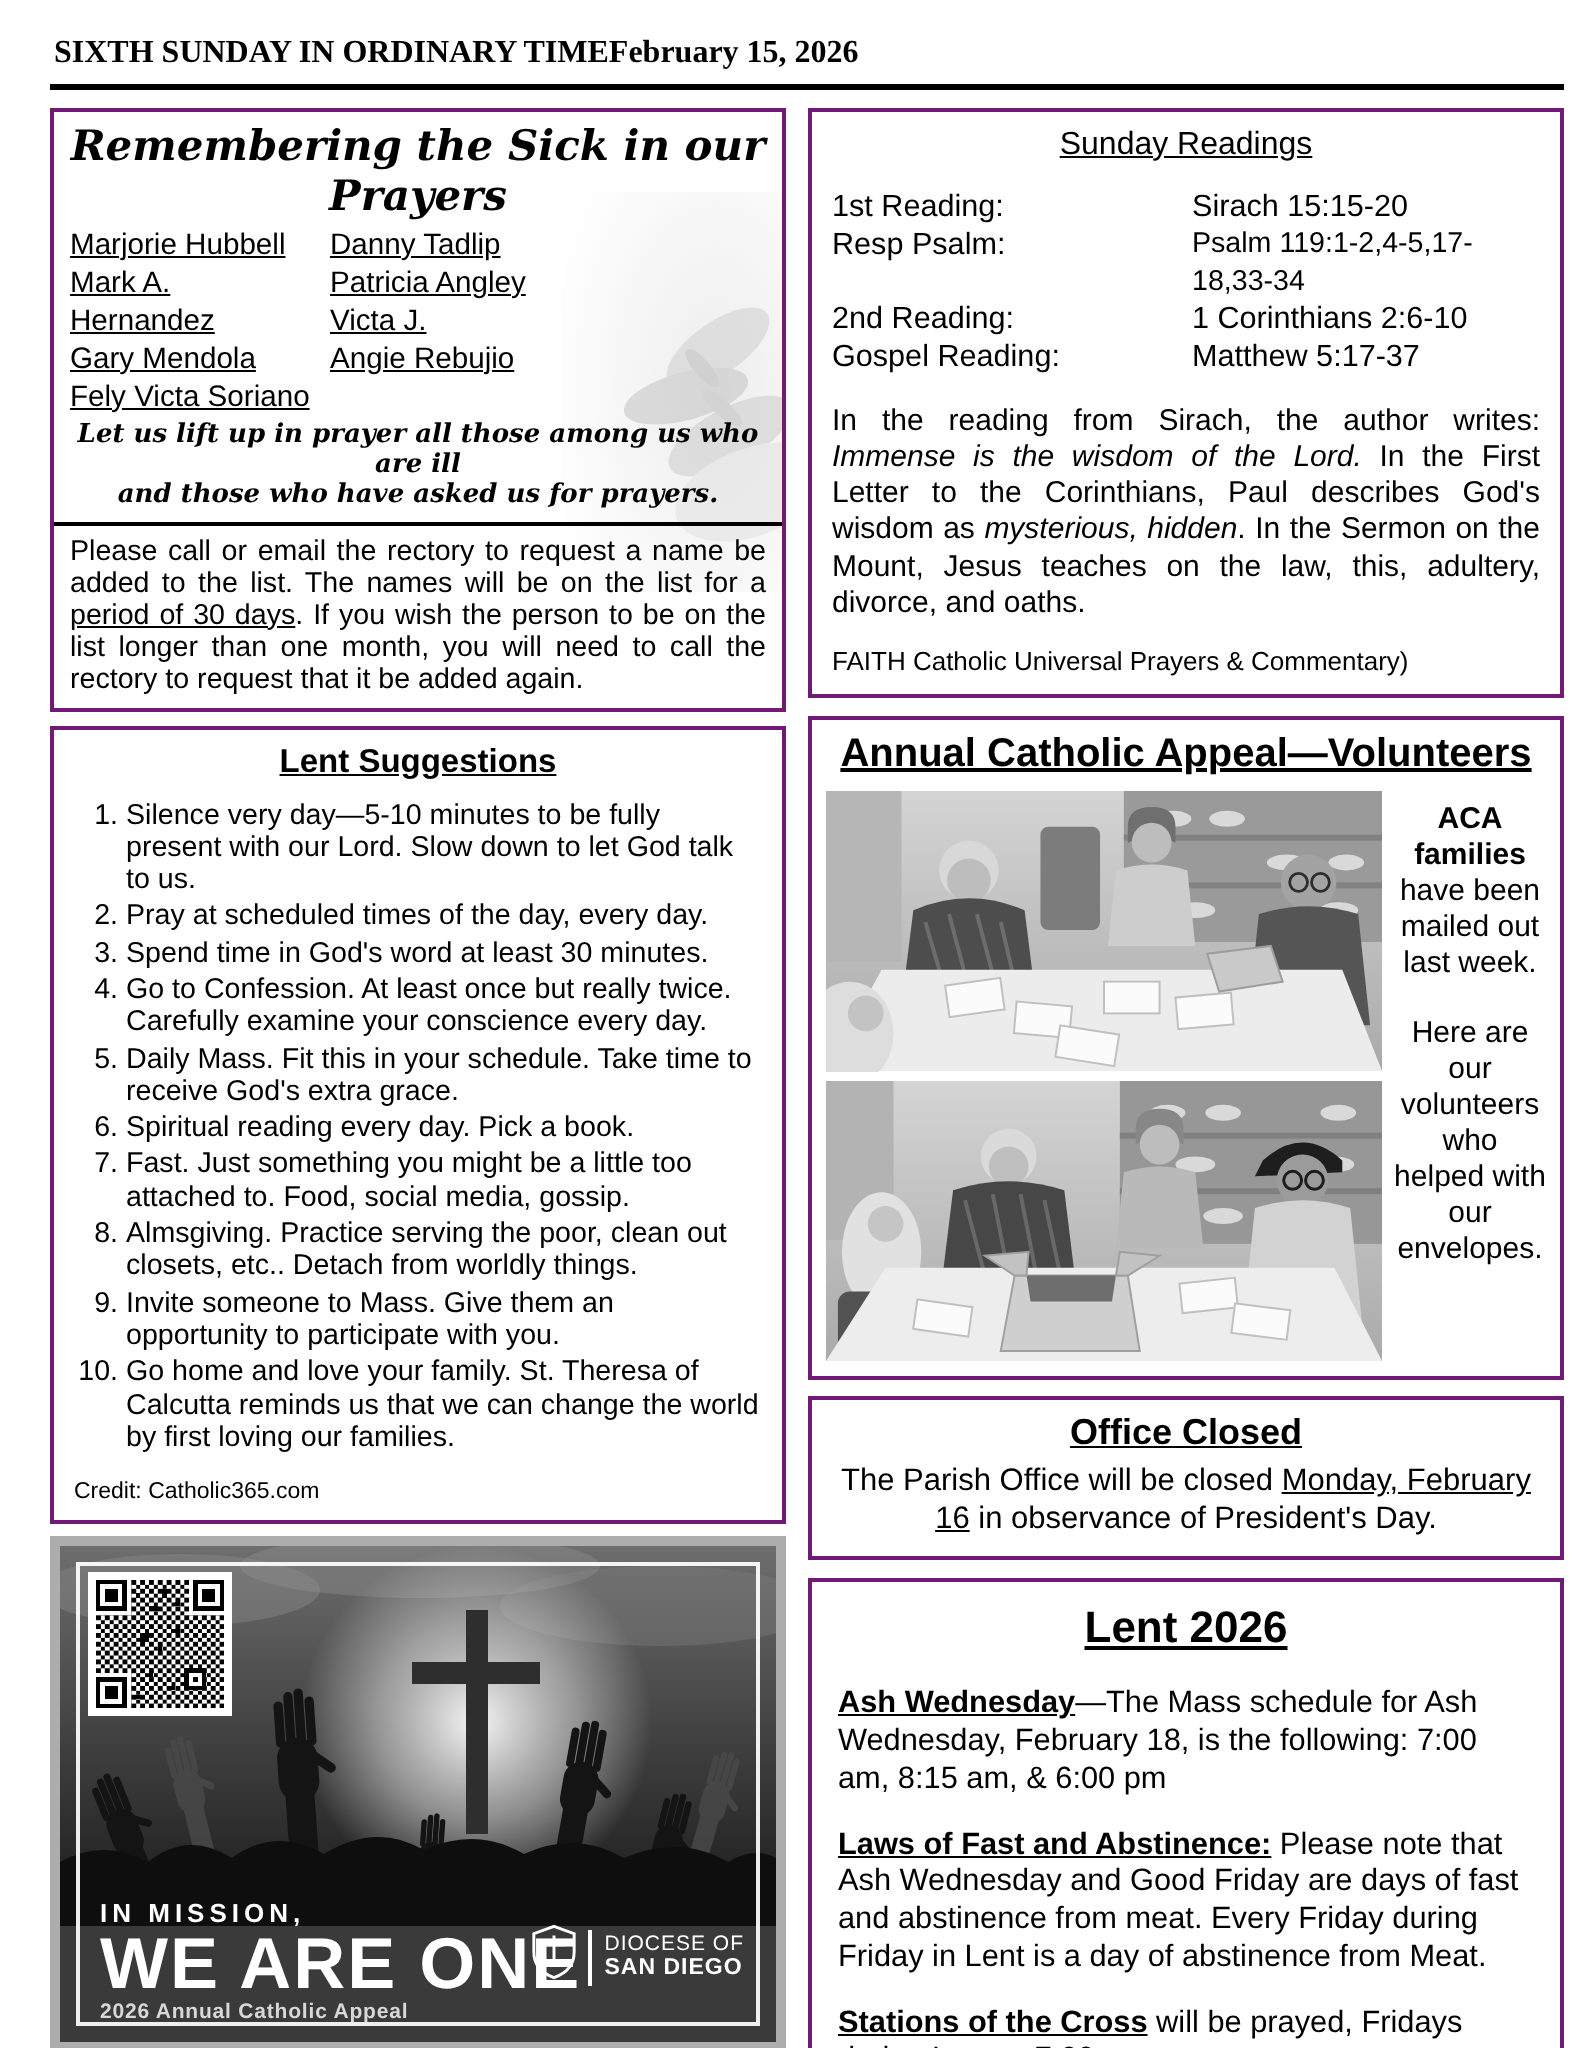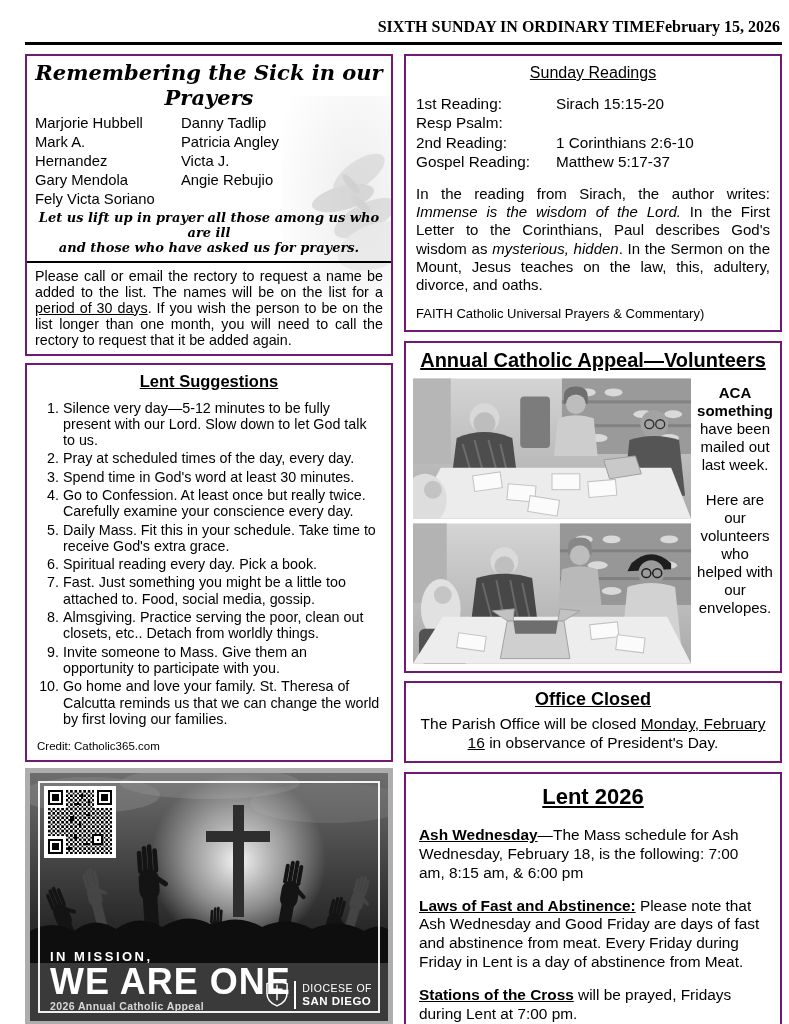--- a/index.html
+++ b/index.html
@@ -1,36 +1,36 @@
 <!DOCTYPE html>
 <html><head>
 <meta charset="utf-8">
 <style>
   * { box-sizing: border-box; margin: 0; padding: 0; }
   body { background: #ffffff; font-family: "Liberation Sans", sans-serif; color: #000; }
   .page { position: relative; width: 789px; height: 1024px; background: #fff; overflow: hidden; }
 
   
-  .masthead { display: flex; justify-content: flex-end; align-items: flex-end;
+  .masthead { display: flex; justify-content: flex-start; align-items: flex-end;
     margin: 0 7px 0 25px; padding: 18px 2px 6px 2px; border-bottom: 3px solid #000;
     font-family: "Liberation Serif", serif; font-weight: bold; font-size: 16px; }
 
   .columns { display: flex; gap: 11px; margin: 9px 7px 0 25px; }
   .col-left  { width: 368px; }
   .col-right { width: 378px; }
   .box { border: 2px solid #701a75; background: #fff; }
 
   
   .sick-box { position: relative; padding: 4px 8px 6px; margin-bottom: 7px; overflow: hidden; }
   .hands-art { position: absolute; right: 0; top: 40px; width: 110px; height: 200px; z-index: 0; }
   .sick-content { position: relative; z-index: 1; }
   .script-title { font-family: "DejaVu Serif", serif; font-style: italic; font-weight: bold;
     font-size: 21px; text-align: center; margin-bottom: 4px; }
-  .names-grid { display: grid; grid-template-columns: 126px 118px 1fr; column-gap: 20px;
-    font-size: 14.8px; line-height: 1.28; }
+  .names-grid { display: grid; grid-template-columns: 126px 118px 1fr; column-gap: 4px;
+    font-size: 14.8px; line-height: 1.28; text-decoration: underline; }
   .prayer-line { font-family: "DejaVu Serif", serif; font-style: italic; font-weight: bold;
     font-size: 13px; text-align: center; line-height: 1.15; margin-top: 2px; }
   .sick-divider { border: none; border-top: 2px solid #000; margin: 5px -8px 5px; position: relative; z-index: 1; }
   .notice { font-size: 14.3px; line-height: 1.12; text-align: justify; position: relative; z-index: 1; }
   .u { text-decoration: underline; }
 
   
   .lent-sugg { padding: 7px 10px 8px; margin-bottom: 6px; }
   .box-title { font-size: 16.5px; font-weight: bold; text-decoration: underline; text-align: center; }
   .lent-sugg ol { margin: 9px 0 0 0; padding-left: 26px; font-size: 14.3px; line-height: 1.14; }
@@ -40,33 +40,33 @@
   
   .aca-image { position: relative; width: 368px; height: 258px; border: 5px solid #adadad;
     margin-bottom: 4px; overflow: hidden; background: #3a3a3a; }
   .aca-scene { position: absolute; inset: 0; }
   .aca-frame { position: absolute; inset: 8px; border: 2px solid rgba(255,255,255,0.92); pointer-events: none; }
   .qr { position: absolute; top: 13px; left: 14px; width: 72px; height: 72px; background: #fff; padding: 4px; }
   .aca-caption { position: absolute; left: 20px; bottom: 9px; color: #fff; line-height: 1.05; }
   .aca-caption .l1 { font-size: 13px; font-weight: bold; letter-spacing: 2.5px; }
   .aca-caption .l2 { font-size: 36px; font-weight: bold; letter-spacing: 1px; }
   .aca-caption .l3 { font-size: 10.5px; font-weight: bold; color: #d8d8d8; letter-spacing: 0.4px; }
-  .aca-logo { position: absolute; right: 16px; bottom: 10px; display: flex; align-items: center; gap: 6px; color: #fff; }
+  .aca-logo { position: absolute; right: 16px; bottom: 26px; display: flex; align-items: center; gap: 6px; color: #fff; }
   .aca-logo .bar { width: 2px; height: 28px; background: #fff; }
   .aca-logo .txt { font-size: 10.5px; line-height: 1.1; letter-spacing: 0.5px; }
   .aca-logo .txt .b { font-weight: bold; font-size: 11.5px; }
 
   
   .dyk-box { border: 4px solid #000; padding: 8px 12px 12px; text-align: center; }
   .dyk-box h2 { font-size: 23px; font-weight: bold; letter-spacing: 0.5px; margin: 2px 0 6px; }
 
   
   .readings-box { padding: 8px 10px 9px; margin-bottom: 9px; }
   .r-title { font-size: 16px; font-weight: normal; text-decoration: underline; text-align: center; margin-bottom: 12px; }
-  .reading-row { display: flex; font-size: 15.3px; line-height: 1.27; }
+  .reading-row { display: flex; font-size: 15.3px; line-height: 1.27; gap: 40px; }
   .reading-row .lbl { width: 140px; flex: none; }
   .reading-row.psalm .val { font-size: 14.3px; }
   .reading-para { font-size: 15px; line-height: 1.22; text-align: justify; margin-top: 13px; }
   .it { font-style: italic; }
   .faith-credit { font-size: 13px; margin-top: 12px; }
 
   
   .vol-box { padding: 6px 7px 7px; margin-bottom: 8px; }
   .vol-title { font-size: 20px; font-weight: bold; text-decoration: underline; text-align: center; margin-bottom: 6px; }
   .vol-content { display: flex; gap: 6px; }
@@ -142,21 +142,21 @@
             <span>and those who have asked us for prayers.</span>
           </p>
         </div>
         <hr class="sick-divider">
         <p class="notice"><span>Please call or email the rectory to request a name be added to the list. The names will be on the list for a </span><span class="u">period of 30 days</span><span>. If you wish the person to be on the list longer than one month, you will need to call the rectory to request that it be added again.</span></p>
       </section>
 
       <section class="box lent-sugg">
         <h2 class="box-title">Lent Suggestions</h2>
         <ol>
-          <li>Silence very day—5-12 minutes to be fully present with our Lord. Slow down to let God talk to us.</li>
+          <li>Silence very day—5-10 minutes to be fully present with our Lord. Slow down to let God talk to us.</li>
           <li>Pray at scheduled times of the day, every day.</li>
           <li>Spend time in God's word at least 30 minutes.</li>
           <li>Go to Confession.  At least once but really twice. Carefully examine your conscience every day.</li>
           <li>Daily Mass.  Fit this in your schedule.  Take time to receive God's extra grace.</li>
           <li>Spiritual reading every day.  Pick a book.</li>
           <li>Fast.  Just something you might be a little too attached to.  Food, social media, gossip.</li>
           <li>Almsgiving.  Practice serving the poor, clean out closets, etc..  Detach from worldly things.</li>
           <li>Invite someone to Mass.  Give them an opportunity to participate with you.</li>
           <li>Go home and love your family.  St. Theresa of Calcutta reminds us that we can change the world by first loving our families.</li>
         </ol>
@@ -278,20 +278,21 @@
     <div class="col-right">
 
       <section class="box readings-box">
         <h2 class="r-title">Sunday Readings</h2>
         <div class="reading-row">
           <span class="lbl">1st Reading:</span>
           <span class="val">Sirach 15:15-20</span>
         </div>
         <div class="reading-row psalm">
           <span class="lbl">Resp Psalm:</span>
+          <span class="val">Psalm 119:1-2,4-5,17-18,33-34</span>
         </div>
         <div class="reading-row">
           <span class="lbl">2nd Reading:</span>
           <span class="val">1 Corinthians 2:6-10</span>
         </div>
         <div class="reading-row">
           <span class="lbl">Gospel Reading:</span>
           <span class="val">Matthew 5:17-37</span>
         </div>
         <p class="reading-para"><span>In the reading from Sirach, the author writes: </span><span class="it">Immense is the wisdom of the Lord.</span><span> In the First Letter to the Corinthians, Paul describes God's wisdom as </span><span class="it">mysterious, hidden</span><span>. In the Sermon on the Mount, Jesus teaches on the law, this, adultery, divorce, and oaths.</span></p>
@@ -381,21 +382,21 @@
               <polygon points="95,98 80,88 102,86 101,98" fill="#c2c2c2" stroke="#a0a0a0"></polygon>
               <polygon points="152,98 168,88 148,86 146,98" fill="#c2c2c2" stroke="#a0a0a0"></polygon>
               <g fill="#fbfbfb" stroke="#c0c0c0">
                 <rect x="178" y="102" width="28" height="15" transform="rotate(-6 178 102)"></rect>
                 <rect x="206" y="112" width="28" height="15" transform="rotate(7 206 112)"></rect>
                 <rect x="46" y="110" width="28" height="15" transform="rotate(8 46 110)"></rect>
               </g>
             </svg>
           </div>
           <div class="vol-side">
-            <p><span class="b">ACA something</span><span> have been mailed out last week.</span></p>
+            <p><span class="b">ACA families</span><span> have been mailed out last week.</span></p>
             <p>Here are our volunteers who helped with our envelopes.</p>
           </div>
         </div>
       </section>
 
       <section class="box office-box">
         <h2 class="office-title">Office Closed</h2>
         <p class="office-text"><span>The Parish Office will be closed </span><span class="u">Monday, February 16</span><span> in observance of President's Day.</span></p>
       </section>
 

